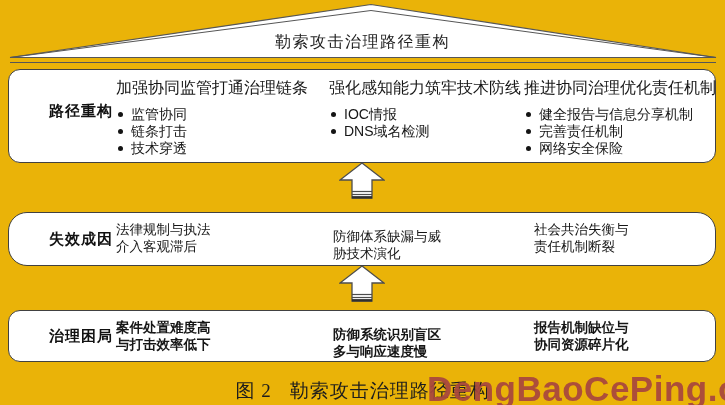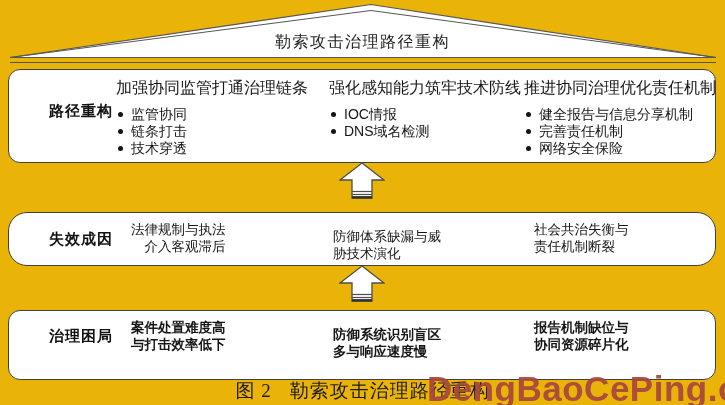--- a/index.html
+++ b/index.html
@@ -11,40 +11,40 @@
   .roof-title {
     position:absolute; left:0; right:0; top:32px; text-align:center;
     font-family:"Liberation Serif", serif; font-size:16px; letter-spacing:1.5px; color:#1d1d1d;
   }
   .panel {
     position:absolute; left:8px; width:708px; box-sizing:border-box;
     background:#fff; border:1.5px solid #414141; border-radius:12px;
   }
   #box1 { top:69px;  height:94px; }
   #box2 { top:212px; height:54px;border-radius:19px; }
-  #box3 { top:310px; height:70px; }
+  #box3 { top:310px; height:52px; }
   .panel-label {
     position:absolute; left:40px; font-weight:bold; font-size:15px;
     letter-spacing:1px; color:#111; white-space:nowrap;
   }
   #box1 .panel-label { top:32px; }
   #box2 .panel-label { top:17px; }
   #box3 .panel-label { top:16px; }
   .col { position:absolute; top:8px; white-space:nowrap; }
   .colhead { font-weight:normal; font-size:16px; color:#161616; }
   ul.bullets { list-style:none; margin:7px 0 0 2px; padding:0; }
   ul.bullets li { display:flex; align-items:center; gap:8px; height:17px; font-size:14px; }
   .dot { width:5px; height:5px; border-radius:50%; background:#141414; flex:0 0 auto; }
   .pair { position:absolute; font-size:13.5px; line-height:16.5px; white-space:nowrap; }
   #box2 .pair { top:9px; }
   #box3 .pair { top:9px;font-weight:bold; }
   .c1 { left:107px; }
   .c2 { left:320px; }
   .c3 { left:515px; }
-  .p1 { left:122px;text-align:right; }
+  .p1 { left:107px; }
   .p2 { left:324px;margin-top:7px; }
   .p3 { left:525px; }
   .arrow { position:absolute; left:339px; width:46px; height:38px; }
   #arrow1 { top:162px; }
   #arrow2 { top:265px; }
   .caption {
     position:absolute; left:0; right:0; top:378px; text-align:center;
     font-family:"Liberation Serif", serif; font-size:19px; color:#1d1d1d; letter-spacing:1px;
   }
   .caption .cap-prefix { margin-right:18px; }

